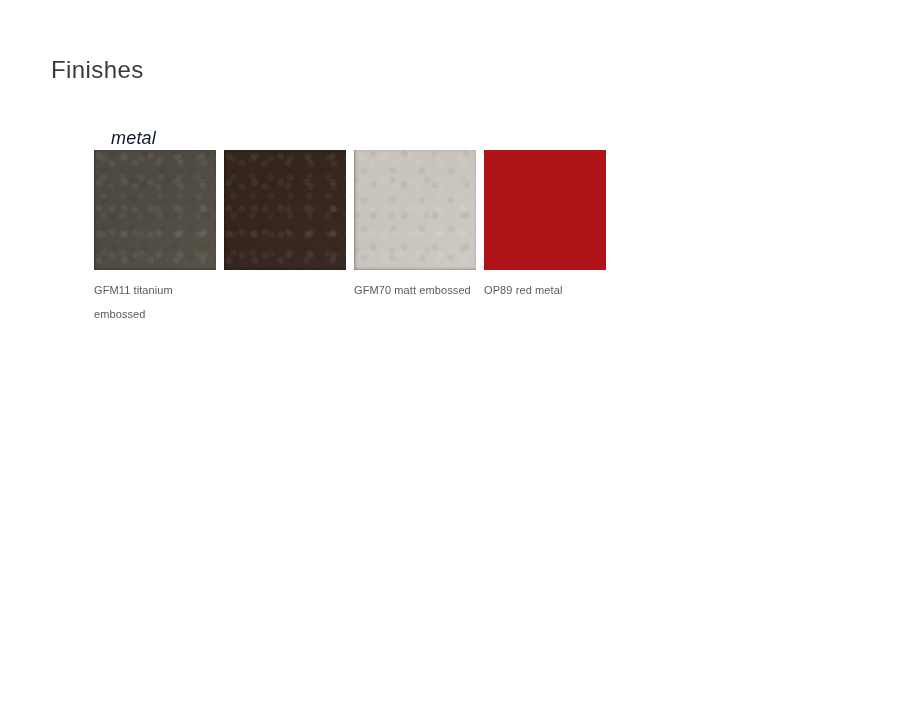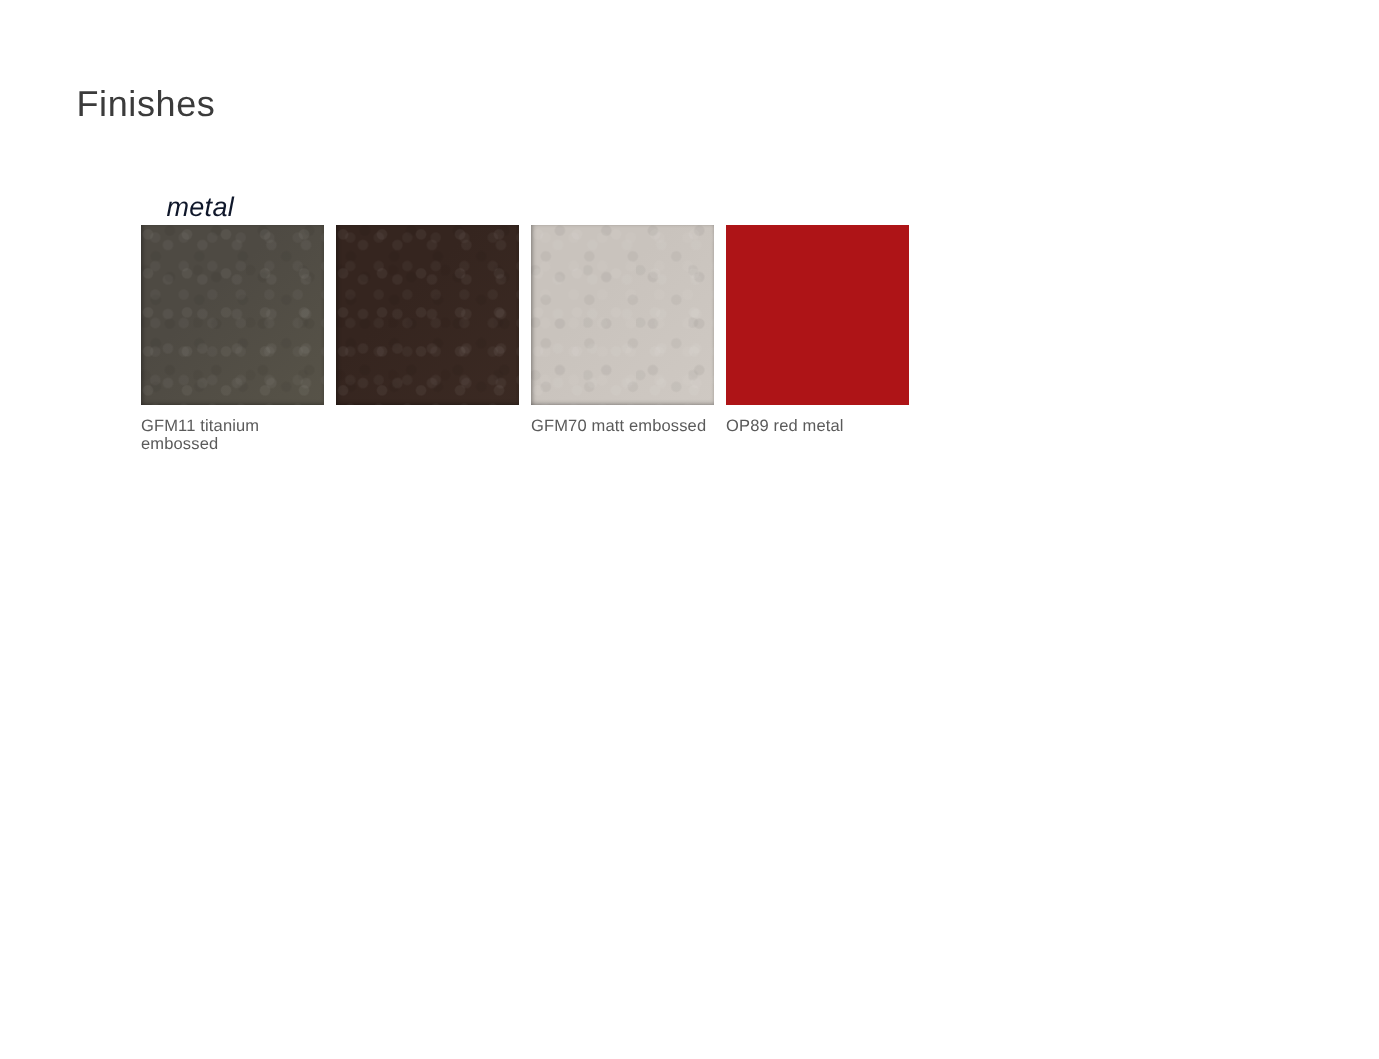--- a/index.html
+++ b/index.html
@@ -98,21 +98,21 @@
     box-shadow:
       inset 2px 0 3px -1px rgba(0,0,0,0.30),
       inset 0 -2px 3px -1px rgba(0,0,0,0.22),
       inset -1px 0 2px -1px rgba(0,0,0,0.14);
   }
 
   .swatch-label {
     margin-top: 8px;
     font-size: 11px;
     font-weight: 400;
-    line-height: 12px;
+    line-height: 24px;
     color: #5a5a5a;
     letter-spacing: 0.1px;
     width: 118px;
   }
 </style>
 </head>
 <body style="background: rgb(255, 255, 255);">
 
 <h1 class="page-title">Finishes</h1>
 

